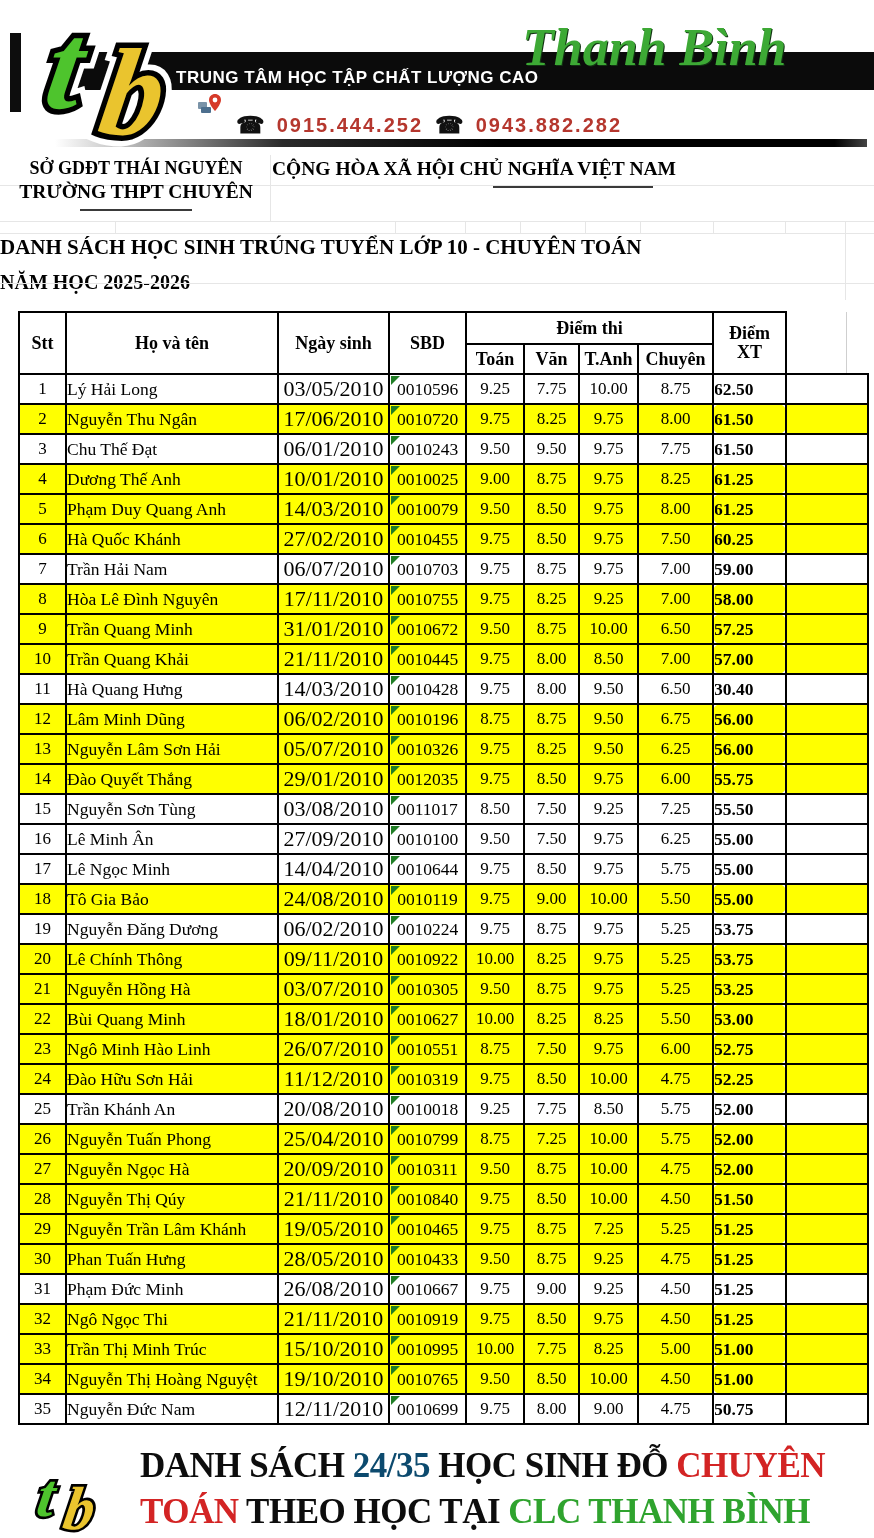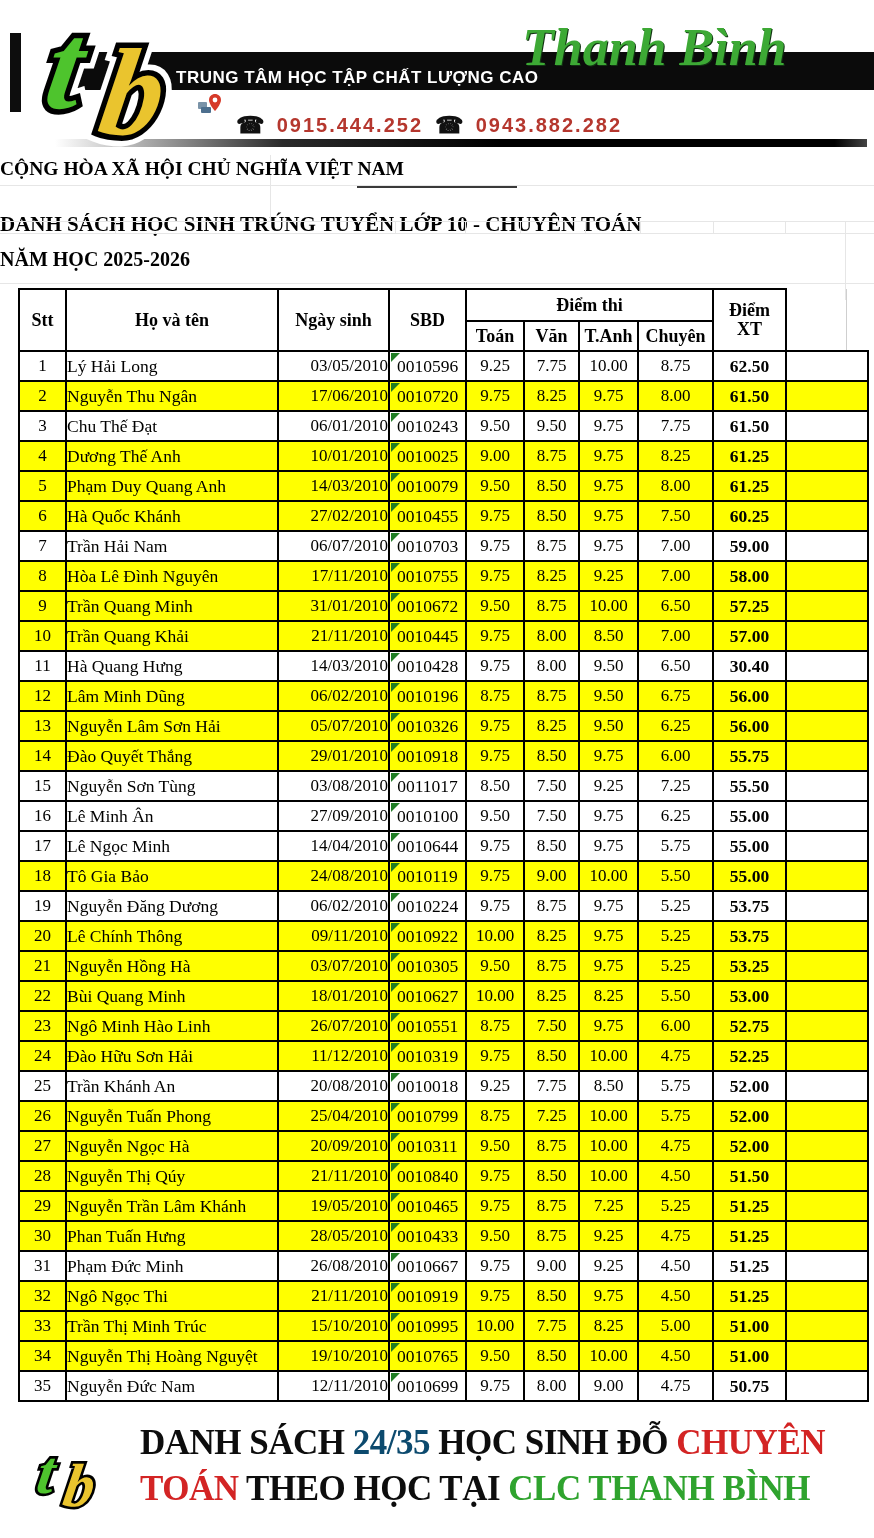--- a/index.html
+++ b/index.html
@@ -35,25 +35,25 @@
   .doc-title .t2{font-weight:bold;font-size:20px;margin-top:11px;}
 
   
   table.score-table{border-collapse:collapse;table-layout:fixed;margin:17px 0 0 18px;width:849px;}
   .score-table th,.score-table td{border:2px solid #000;padding:0;height:28px;line-height:1.05;overflow:hidden;white-space:nowrap;background:#fff;}
   .score-table th{font-weight:bold;font-size:18px;text-align:center;}
   .score-table tr.hrow1 th{height:30px;}
   .xt-head span{display:block;}
   .cell-stt{text-align:center;font-size:17px;}
   .cell-name{text-align:left;padding-left:7px;font-size:17.5px;}
-  .cell-dob{text-align:right;font-size:17px;margin-left:23px;}
+  .cell-dob{text-align:center;font-size:22px;margin-left:23px;}
   .cell-sbd{text-align:center;font-size:17.5px;position:relative;}
   .cell-sbd::before{content:"";position:absolute;left:1px;top:1px;border-top:9px solid #1f7d24;border-right:9px solid transparent;}
   .cell-score{text-align:center;font-size:17px;}
-  .cell-xt{text-align:center;font-weight:bold;font-size:17.5px;}
+  .cell-xt{text-align:left;font-weight:bold;font-size:17.5px;border-radius:8px;}
   tr.hl .cell-stt,tr.hl .cell-name,tr.hl .cell-dob,tr.hl .cell-sbd,
   tr.hl .cell-score,tr.hl .cell-xt{background:#ffff00;}
   .cell-overflow,th.cell-overflow{border:none;border-bottom:1px solid #dcdcdc;background-color:#fff;background-image:linear-gradient(to right,rgba(0,0,0,0) 0,rgba(0,0,0,0) 59px,#cfcfcf 59px,#cfcfcf 60px,rgba(0,0,0,0) 60px);}
   tr.hl .cell-overflow{background-color:#ffff00;}
 
   
   .page-footer{position:relative;margin-top:18px;height:140px;}
   .logo-footer{position:absolute;left:20px;top:2px;}
   .footer-text{position:absolute;left:140px;top:0;width:726px;font-weight:bold;font-size:35px;letter-spacing:-0.5px;line-height:1.32;font-family:"Liberation Serif",serif;}
 
@@ -106,20 +106,25 @@
 <div class="gl" style="left:115px;top:221px;width:1px;height:12px;"></div>
 <div class="gl" style="left:395px;top:221px;width:1px;height:12px;"></div>
 <div class="gl" style="left:465px;top:221px;width:1px;height:12px;"></div>
 <div class="gl" style="left:520px;top:221px;width:1px;height:12px;"></div>
 <div class="gl" style="left:585px;top:221px;width:1px;height:12px;"></div>
 <div class="gl" style="left:640px;top:221px;width:1px;height:12px;"></div>
 <div class="gl" style="left:713px;top:221px;width:1px;height:12px;"></div>
 <div class="gl" style="left:785px;top:221px;width:1px;height:12px;"></div>
 
 <div class="doc-header">
+  <div class="doc-left">
+    <div class="l1">SỞ GDĐT THÁI NGUYÊN</div>
+    <div class="l2">TRƯỜNG THPT CHUYÊN</div>
+    <div class="rule left"></div>
+  </div>
   <div class="doc-right">
     <div class="l1">CỘNG HÒA XÃ HỘI CHỦ NGHĨA VIỆT NAM</div>
     <div class="rule right"></div>
   </div>
 </div>
 
 <div class="doc-title">
   <div class="t1">DANH SÁCH HỌC SINH TRÚNG TUYỂN LỚP 10 - CHUYÊN TOÁN</div>
   <div class="t2">NĂM HỌC 2025-2026</div>
 </div>
@@ -311,21 +316,21 @@
         <td class="cell-score">8.25</td>
         <td class="cell-score">9.50</td>
         <td class="cell-score">6.25</td>
         <td class="cell-xt">56.00</td>
         <td class="cell-overflow"></td>
       </tr>
       <tr class="hl">
         <td class="cell-stt">14</td>
         <td class="cell-name">Đào Quyết Thắng</td>
         <td class="cell-dob">29/01/2010</td>
-        <td class="cell-sbd">0010918</td>
+        <td class="cell-sbd">0012035</td>
         <td class="cell-score">9.75</td>
         <td class="cell-score">8.50</td>
         <td class="cell-score">9.75</td>
         <td class="cell-score">6.00</td>
         <td class="cell-xt">55.75</td>
         <td class="cell-overflow"></td>
       </tr>
       <tr>
         <td class="cell-stt">15</td>
         <td class="cell-name">Nguyễn Sơn Tùng</td>

